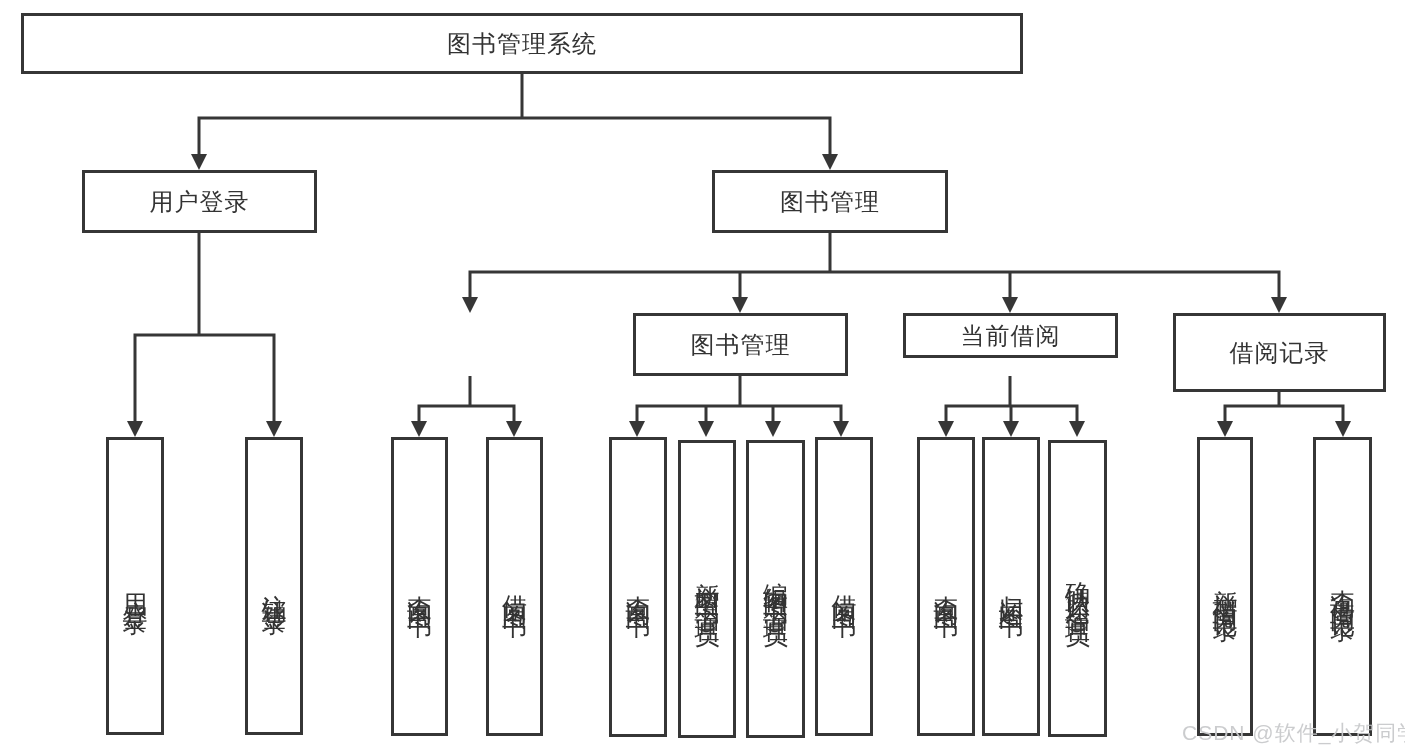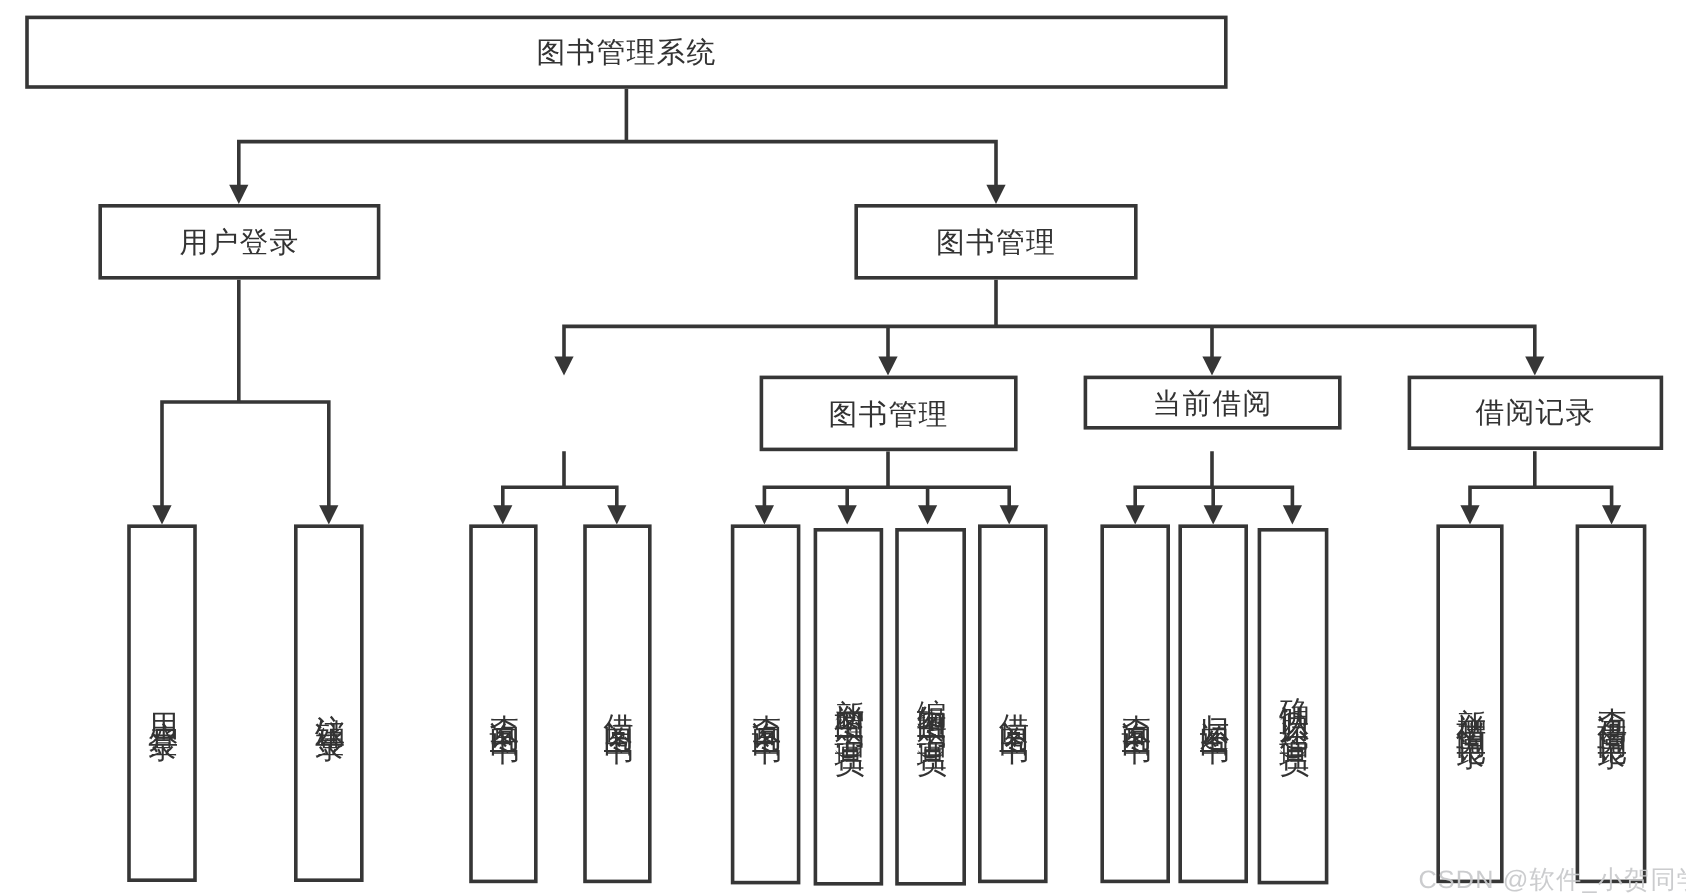--- a/index.html
+++ b/index.html
@@ -97,21 +97,21 @@
   <div class="node h" style="left:712px; top:170px; width:236px; height:63px;">
     <span class="lbl">图书管理</span>
   </div>
 
   <div class="node h" style="left:633px; top:313px; width:215px; height:63px;">
     <span class="lbl">图书管理</span>
   </div>
   <div class="node h" style="left:903px; top:313px; width:215px; height:45px;">
     <span class="lbl">当前借阅</span>
   </div>
-  <div class="node h" style="left:1173px; top:313px; width:213px; height:62px;">
+  <div class="node h" style="left:1173px; top:313px; width:213px; height:79px;">
     <span class="lbl">借阅记录</span>
   </div>
 
   <div class="node v" style="left:106px; top:437px; width:58px; height:298px;">
     <span class="lbl">用户登录</span>
   </div>
   <div class="node v" style="left:245px; top:437px; width:58px; height:298px;">
     <span class="lbl">注销登录</span>
   </div>
 

